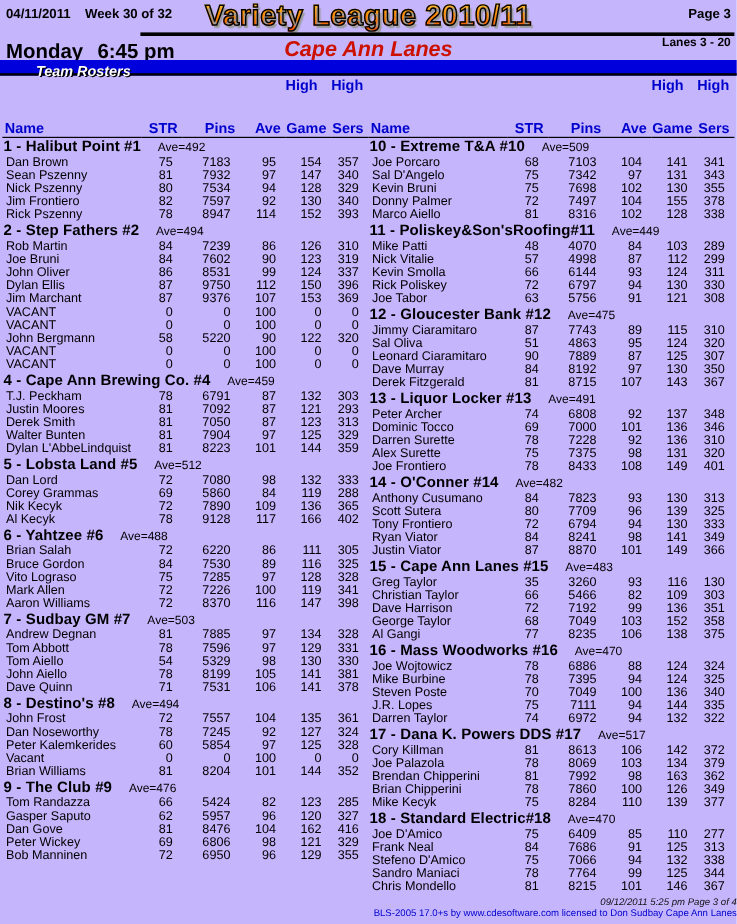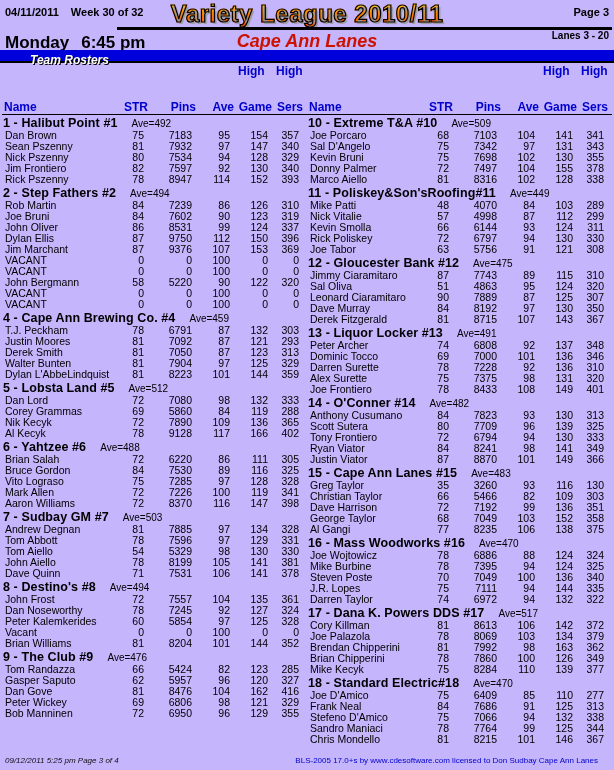--- a/index.html
+++ b/index.html
@@ -57,22 +57,22 @@
   th.c-num  .lbl { text-align: right; padding-right: 4px; margin-top: 24px; }
   td { padding: 0; white-space: nowrap; overflow: hidden; }
   tr.p-row td { font-size: 10.5px; height: 11px; line-height: 11px; }
   tr.p-row td.c-name { padding-left: 3px; }
   tr.p-row td.c-num { text-align: right; padding-right: 8px; font-family: "Liberation Sans", sans-serif; }
   tr.team-row td { height: 13px; line-height: 13px; padding-left: 1px; }
   .tname { font-size: 12.5px; font-weight: bold; letter-spacing: 0.1px; }
   .tave  { font-size: 10px; margin-left: 14px; }
 
   
-  footer { position: absolute; left: 5px; right: 16px; bottom: 5px;
-           display: flex; justify-content: space-between; align-items: center; }
+  footer { position: absolute; left: 5px; right: 0; bottom: 5px;
+           display: flex; justify-content: space-between; align-items: flex-end; flex-direction: column; }
   .fleft  { font-size: 8px; font-style: italic; color: #111; }
   .fright { font-size: 8px; color: #0000cc; }
 </style>
 </head>
 <body>
 
 <div class="page">
   <header>
     <div class="hleft1">
       <span>04/11/2011</span><span class="gap"></span><span>Week 30 of 32</span>

